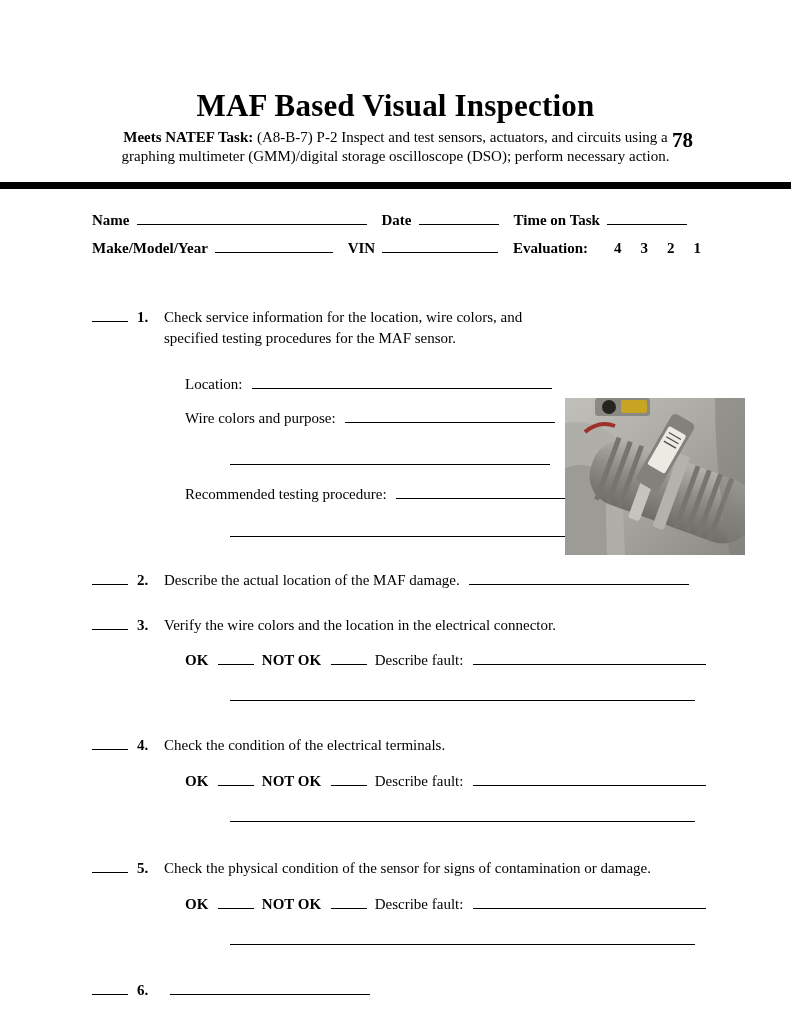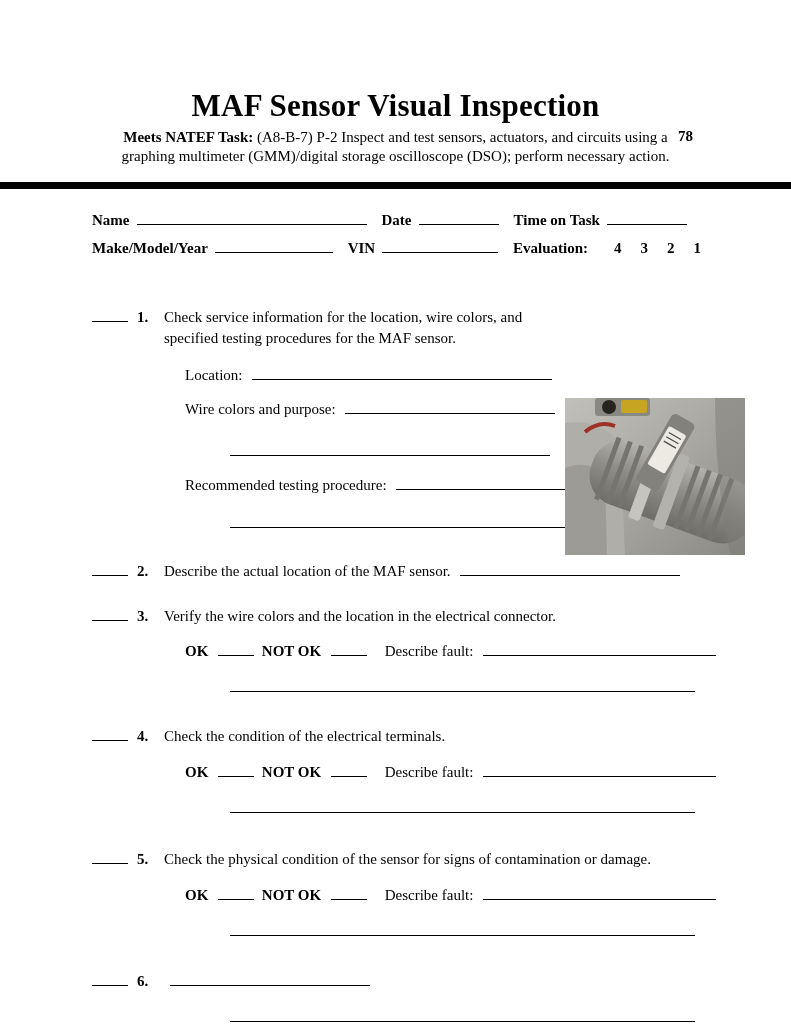--- a/index.html
+++ b/index.html
@@ -8,21 +8,21 @@
     width:791px; height:1024px;
     font-family:"Liberation Serif", serif;
     color:#000;
     position:relative;
     overflow:hidden;
   }
   .page { position:relative; width:791px; height:1024px; background:#fff; }
 
   .page-number {
     position:absolute; top:40px; right:98px;
-    font-weight:bold; font-size:15px;
+    font-weight:bold; font-size:21px;
   }
 
   .title {
     margin-top:88px;
     text-align:center;
     font-size:31px; font-weight:bold;
     letter-spacing:0.2px;
   }
   .natef {
     margin:4px auto 16px;
@@ -60,24 +60,24 @@
   .item-num { font-weight:bold; width:20px; flex:none; margin-right:7px; }
   .item-body { flex:1 1 auto; }
   .item-text { line-height:1.38;font-family:Liberation Serif, serif; }
 
   .sub-line { margin-left:21px; white-space:nowrap; }
   .sub-label { margin-right:6px; }
   .cont-line { margin-left:66px; }
 
   .ok-row { margin-left:21px; white-space:nowrap; }
   .ok-label { font-weight:bold; }
-  .ml14 { margin-left:14px; }
+  .ml14 { margin-left:4px; }
   .ml16 { margin-left:4px; }
 
-  .mt14 { margin-top:17px; }
+  .mt14 { margin-top:26px; }
   .mt16 { margin-top:16px; }
   .mt18 { margin-top:18px; }
   .mt20 { margin-top:20px; }
   .mt24 { margin-top:24px; }
   .mt26 { margin-top:26px; }
   .mt30 { margin-top:30px; }
   .mt32 { margin-top:32px; }
 
   .photo {
     position:absolute;
@@ -87,21 +87,21 @@
   }
   .photo svg { display:block; }
 </style>
 </head>
 <body>
 
 <div class="page">
 
   <div class="page-number">78</div>
 
-  <h1 class="title">MAF Sensor Visual Inspection</h1>
+  <h1 class="title">MAF Based Visual Inspection</h1>
 
   <p class="natef">
     <b>Meets NATEF Task:</b>
     <span>(A8-B-7) P-2  Inspect and test sensors, actuators, and circuits using a graphing multimeter (GMM)/digital storage oscilloscope (DSO); perform necessary action.</span>
   </p>
 
   <div class="thick-rule"></div>
 
   <div class="info">
     <div class="info-row">
@@ -150,21 +150,21 @@
         <div class="sub-line cont-line mt20">
           <span class="blank" style="width:465px"></span>
         </div>
       </div>
     </div>
 
     <div class="item mt30">
       <span class="blank score-blank"></span>
       <span class="item-num">2.</span>
       <div class="item-body" style="white-space:nowrap">
-        <span>Describe the actual location of the MAF sensor.</span>
+        <span>Describe the actual location of the MAF damage.</span>
         <span class="blank" style="width:220px;margin-left:6px"></span>
       </div>
     </div>
 
     <div class="item mt26">
       <span class="blank score-blank"></span>
       <span class="item-num">3.</span>
       <div class="item-body">
         <div class="item-text">Verify the wire colors and the location in the electrical connector.</div>
         <div class="ok-row mt16">

